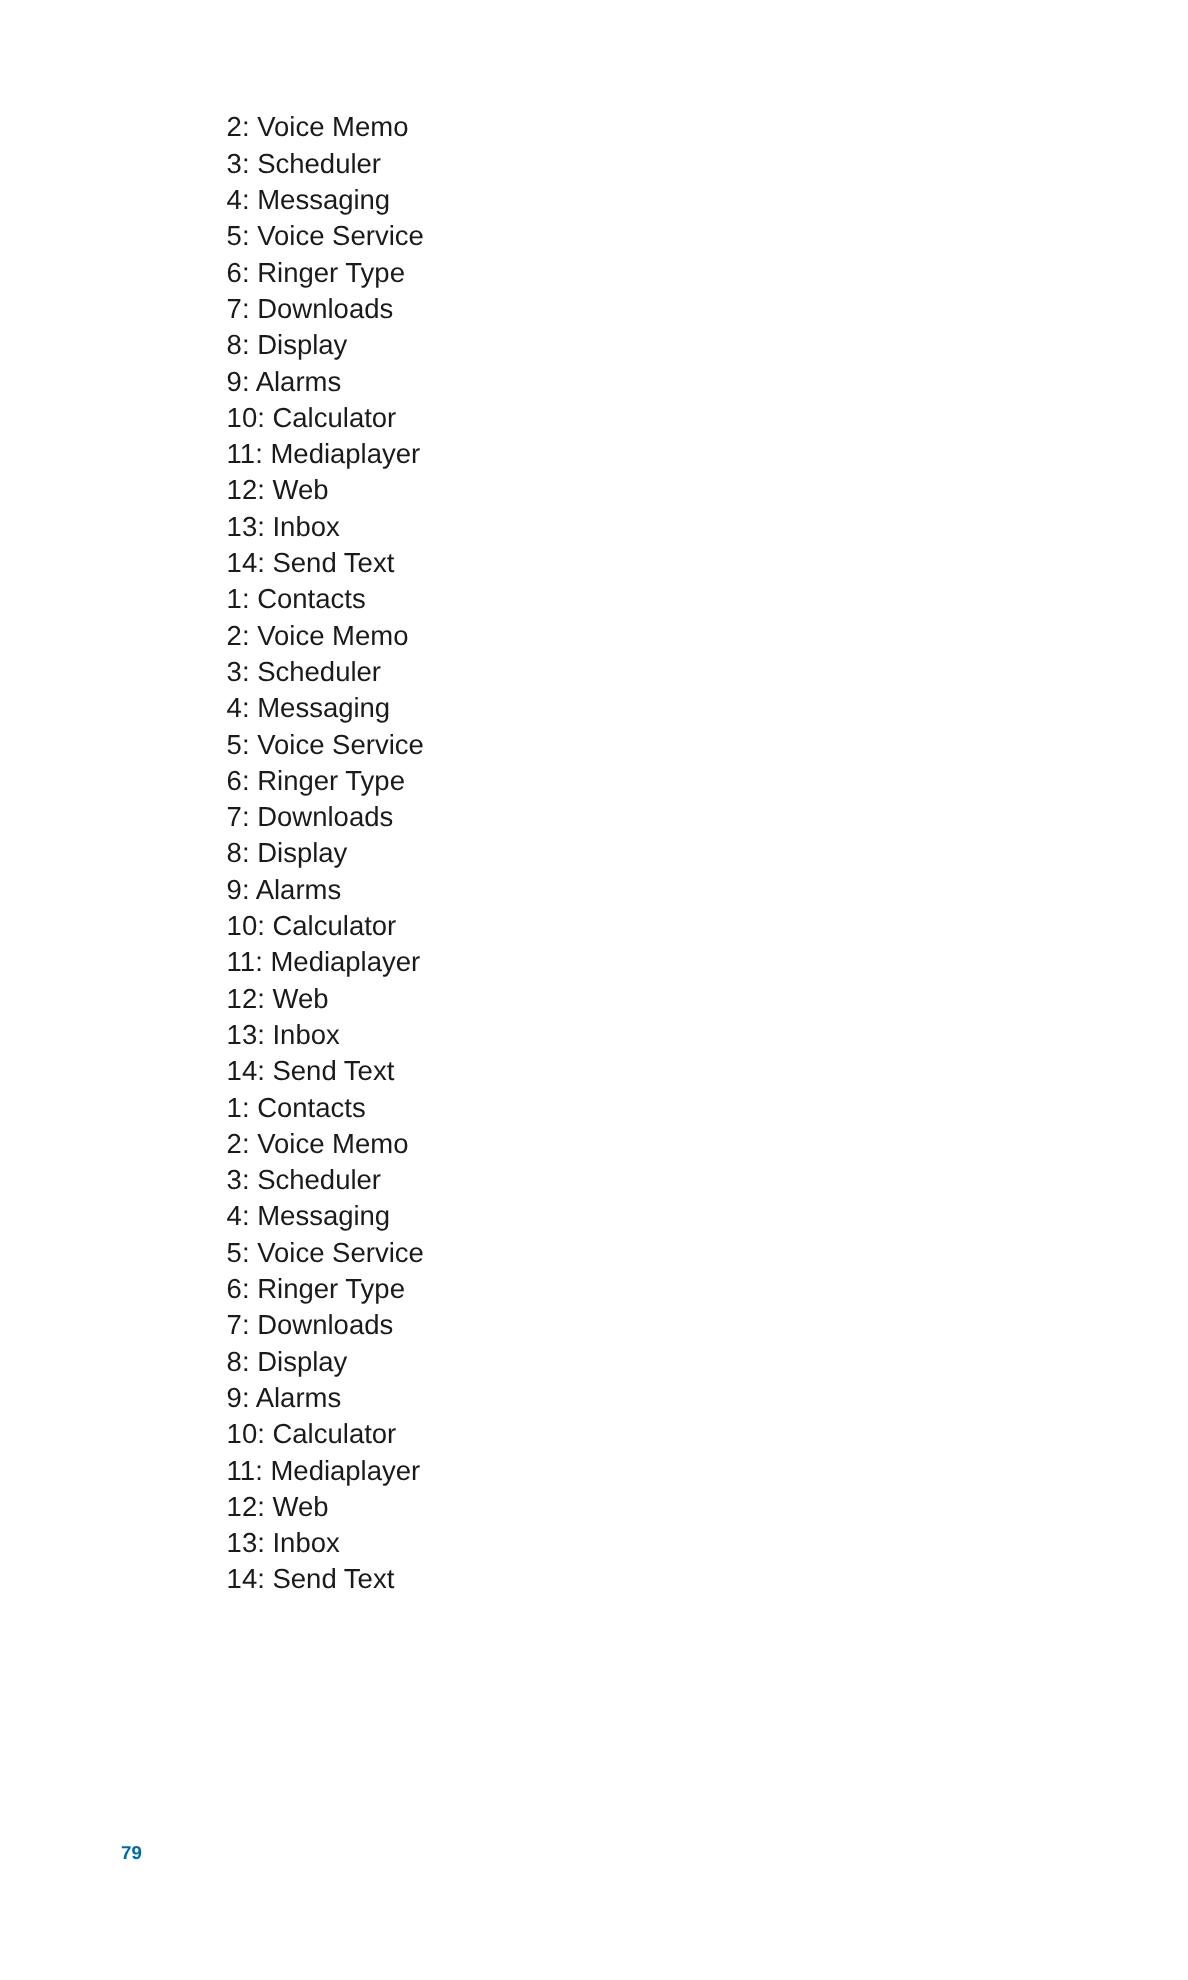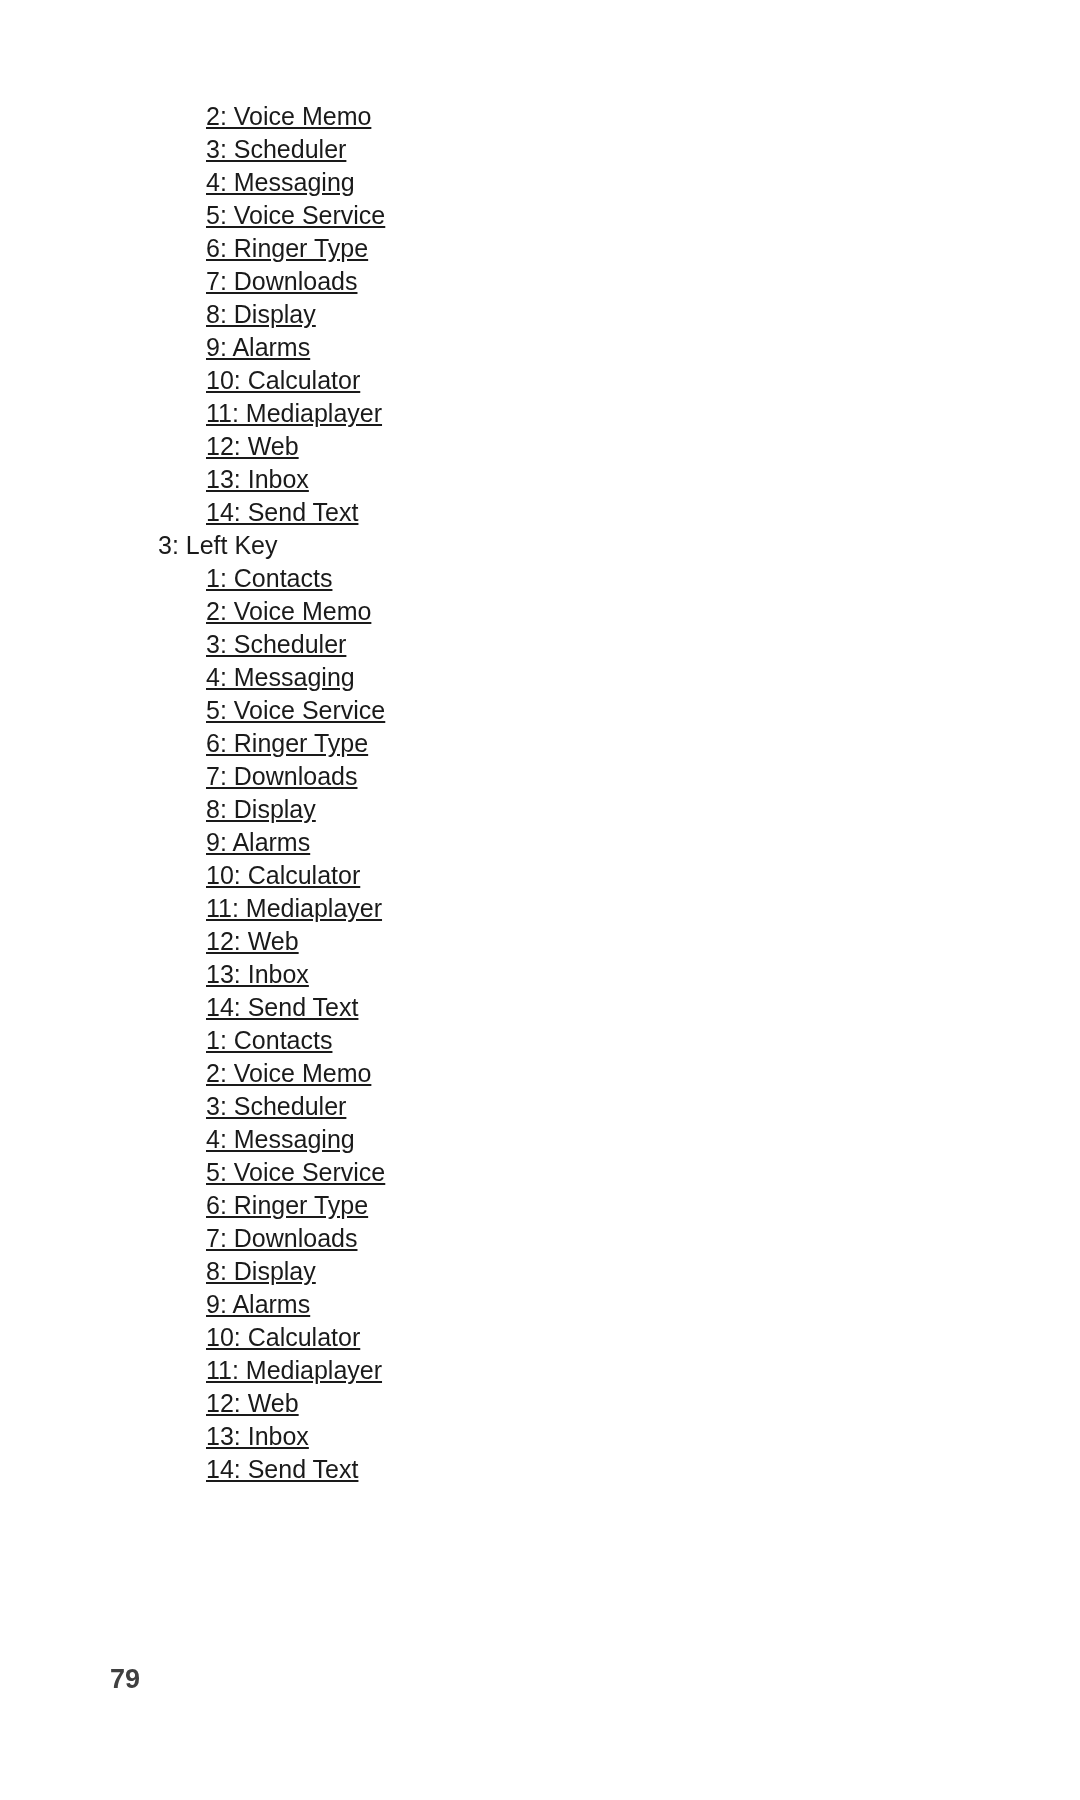--- a/index.html
+++ b/index.html
@@ -11,59 +11,58 @@
       color: #1a1a1a;
       position: relative;
       padding: 100px 110px 80px 110px;
     }
     .content {
       font-size: 25px;
       line-height: 1.32;
     }
     .level-0 { padding-left: 0; }
     .level-1 { padding-left: 48px; }
-    .level-2 { padding-left: 96px; text-decoration: underline; }
+    .level-2 { padding-left: 96px; }
     .footer {
       position: absolute;
       bottom: 105px;
       left: 110px;
       right: 110px;
       display: flex;
       justify-content: space-between;
       align-items: baseline;
     }
     .footer-title {
       font-size: 25px;
       font-weight: bold;
       color: #1a1a1a;
     }
     .footer-page {
-      font-size: 27px;
+      font-size: 17px;
       font-weight: bold;
-      color: #404040;
+      color: #0369a1;
     }
   </style>
 </head>
 <body>
 
 <div class="content" id="content">
     <div class="level-2">2: Voice Memo</div>
     <div class="level-2">3: Scheduler</div>
     <div class="level-2">4: Messaging</div>
     <div class="level-2">5: Voice Service</div>
     <div class="level-2">6: Ringer Type</div>
     <div class="level-2">7: Downloads</div>
     <div class="level-2">8: Display</div>
     <div class="level-2">9: Alarms</div>
     <div class="level-2">10: Calculator</div>
     <div class="level-2">11: Mediaplayer</div>
     <div class="level-2">12: Web</div>
     <div class="level-2">13: Inbox</div>
     <div class="level-2">14: Send Text</div>
-    <div class="level-1">3: Left Key</div>
     <div class="level-2">1: Contacts</div>
     <div class="level-2">2: Voice Memo</div>
     <div class="level-2">3: Scheduler</div>
     <div class="level-2">4: Messaging</div>
     <div class="level-2">5: Voice Service</div>
     <div class="level-2">6: Ringer Type</div>
     <div class="level-2">7: Downloads</div>
     <div class="level-2">8: Display</div>
     <div class="level-2">9: Alarms</div>
     <div class="level-2">10: Calculator</div>

